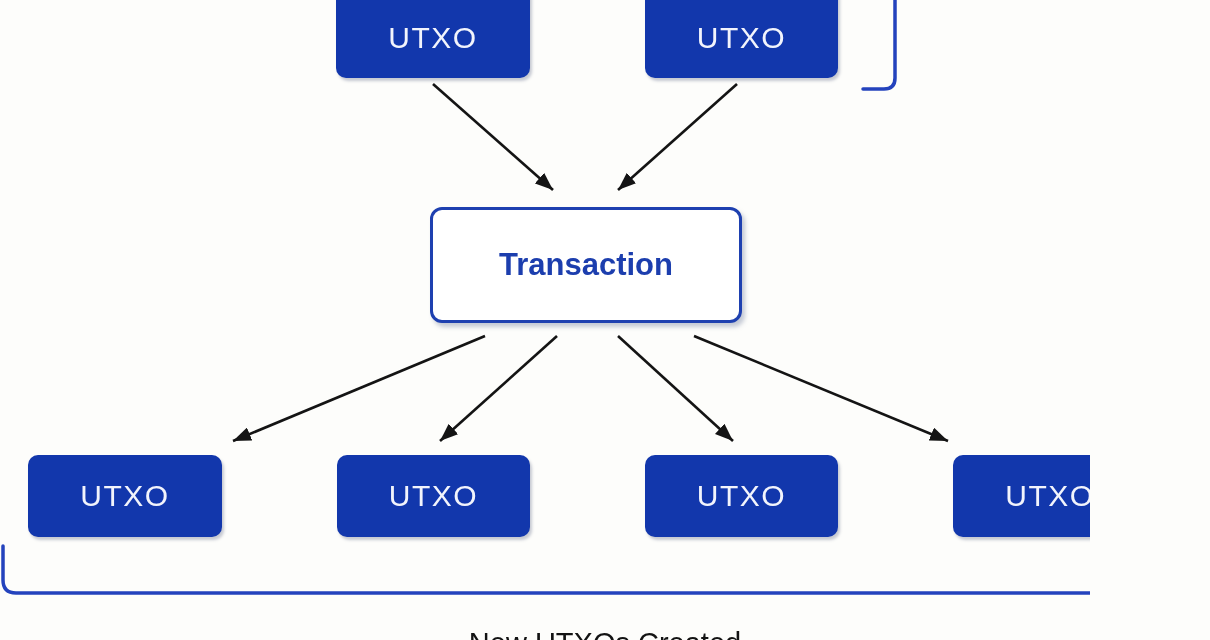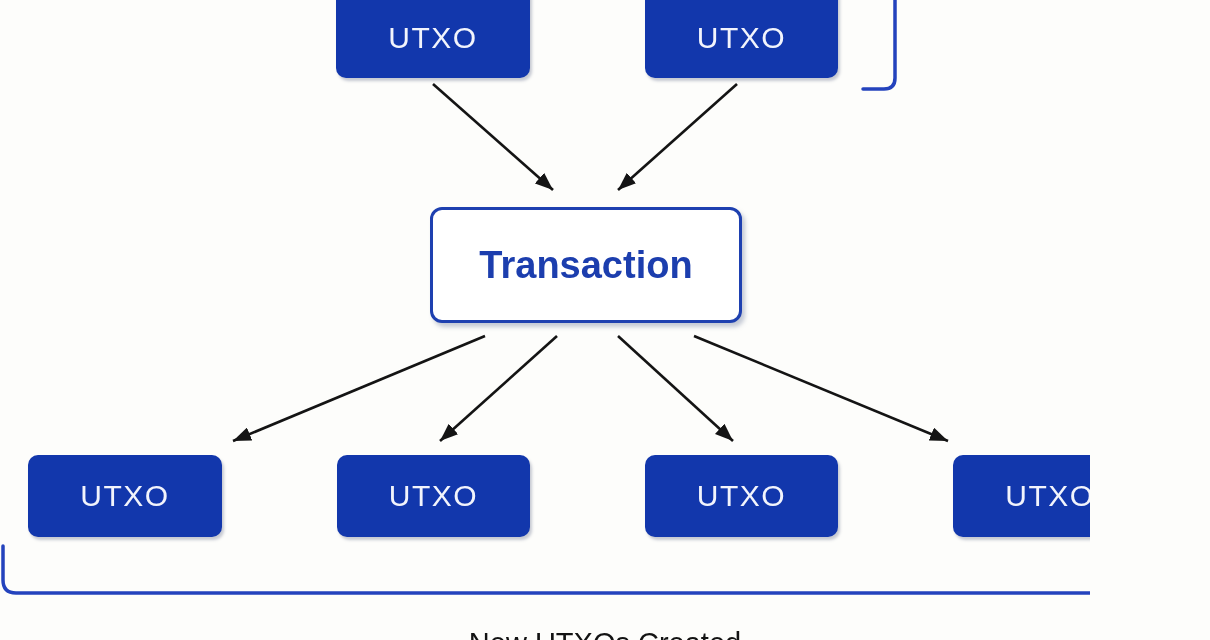--- a/index.html
+++ b/index.html
@@ -68,21 +68,21 @@
   .transaction-box {
     position: absolute;
     left: 430px; top: 207px;
     width: 312px; height: 116px;
     background: #ffffff;
     border: 3px solid var(--accent-border);
     border-radius: 12px;
     display: flex;
     align-items: center;
     justify-content: center;
-    font-size: 38px;
+    font-size: 31px;
     font-weight: bold;
     color: var(--accent-text);
     box-shadow: 3px 4px 4px rgba(140, 150, 175, 0.5);
   }
   .side-label {
     position: absolute;
     color: var(--label);
     font-size: 29px;
     line-height: 34px;
     white-space: nowrap;

